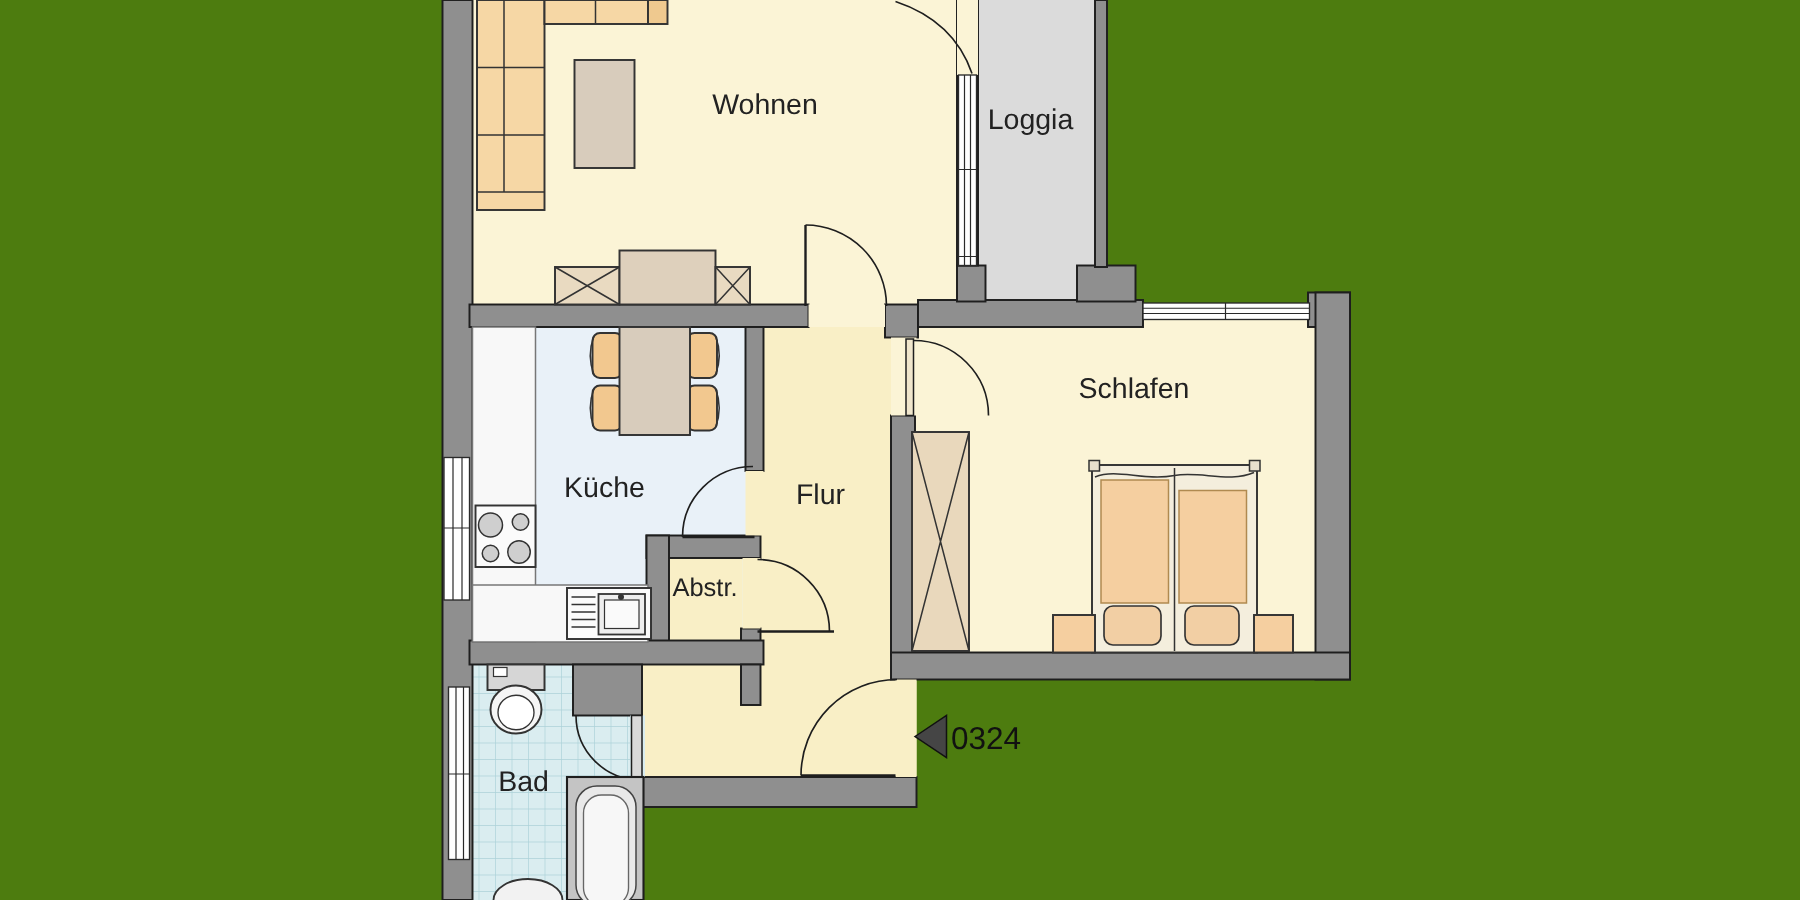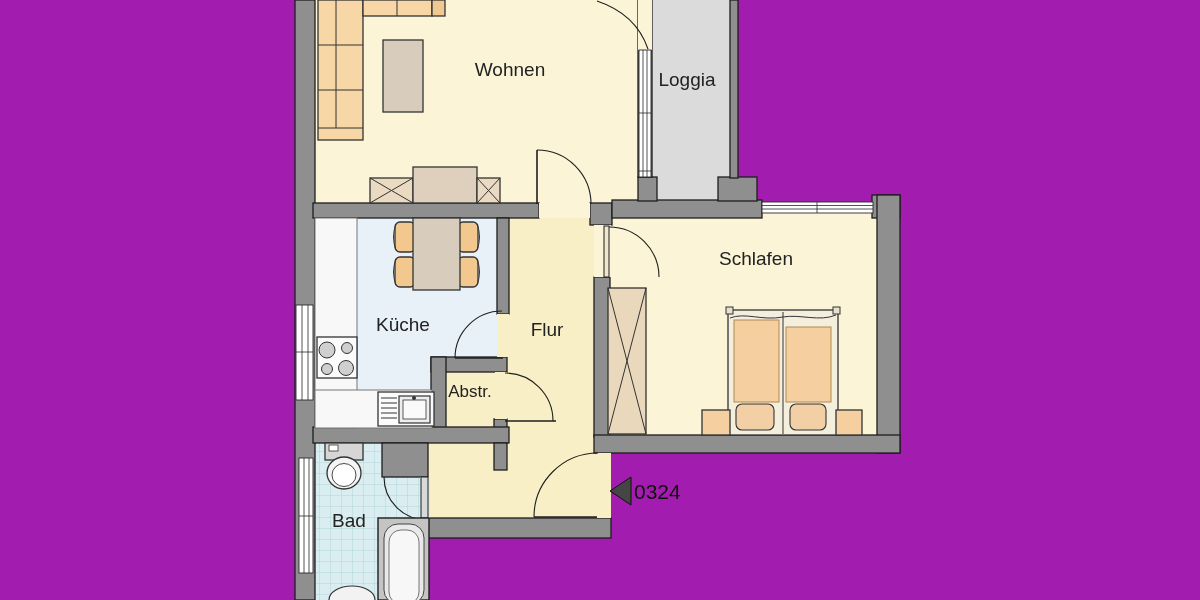--- a/index.html
+++ b/index.html
@@ -1,16 +1,16 @@
 <!DOCTYPE html>
 <html><head>
 <meta charset="utf-8">
 <style>
   html,body{margin:0;padding:0;background:#ffffff;}
-  .stage{position:relative;width:1200px;height:600px;background:#a21caf;overflow:hidden;
+  .stage{position:relative;width:1200px;height:600px;background:#4d7c0f;overflow:hidden;
          font-family:"Liberation Sans", sans-serif;}
   svg{display:block;}
   text{font-family:"Liberation Sans", sans-serif;fill:#222222;}
   .room-label{font-size:19px;}
   .small-label{font-size:17px;}
   .unit-label{font-size:21px;fill:#111111;}
   .wall{fill:#8F8F8F;stroke:#1E1E1E;stroke-width:1.3;}
   .win{fill:#FFFFFF;stroke:#2a2a2a;stroke-width:0.9;}
   .winline{stroke:#2a2a2a;stroke-width:0.8;fill:none;}
   .arc{stroke:#1E1E1E;stroke-width:1.1;fill:none;}

